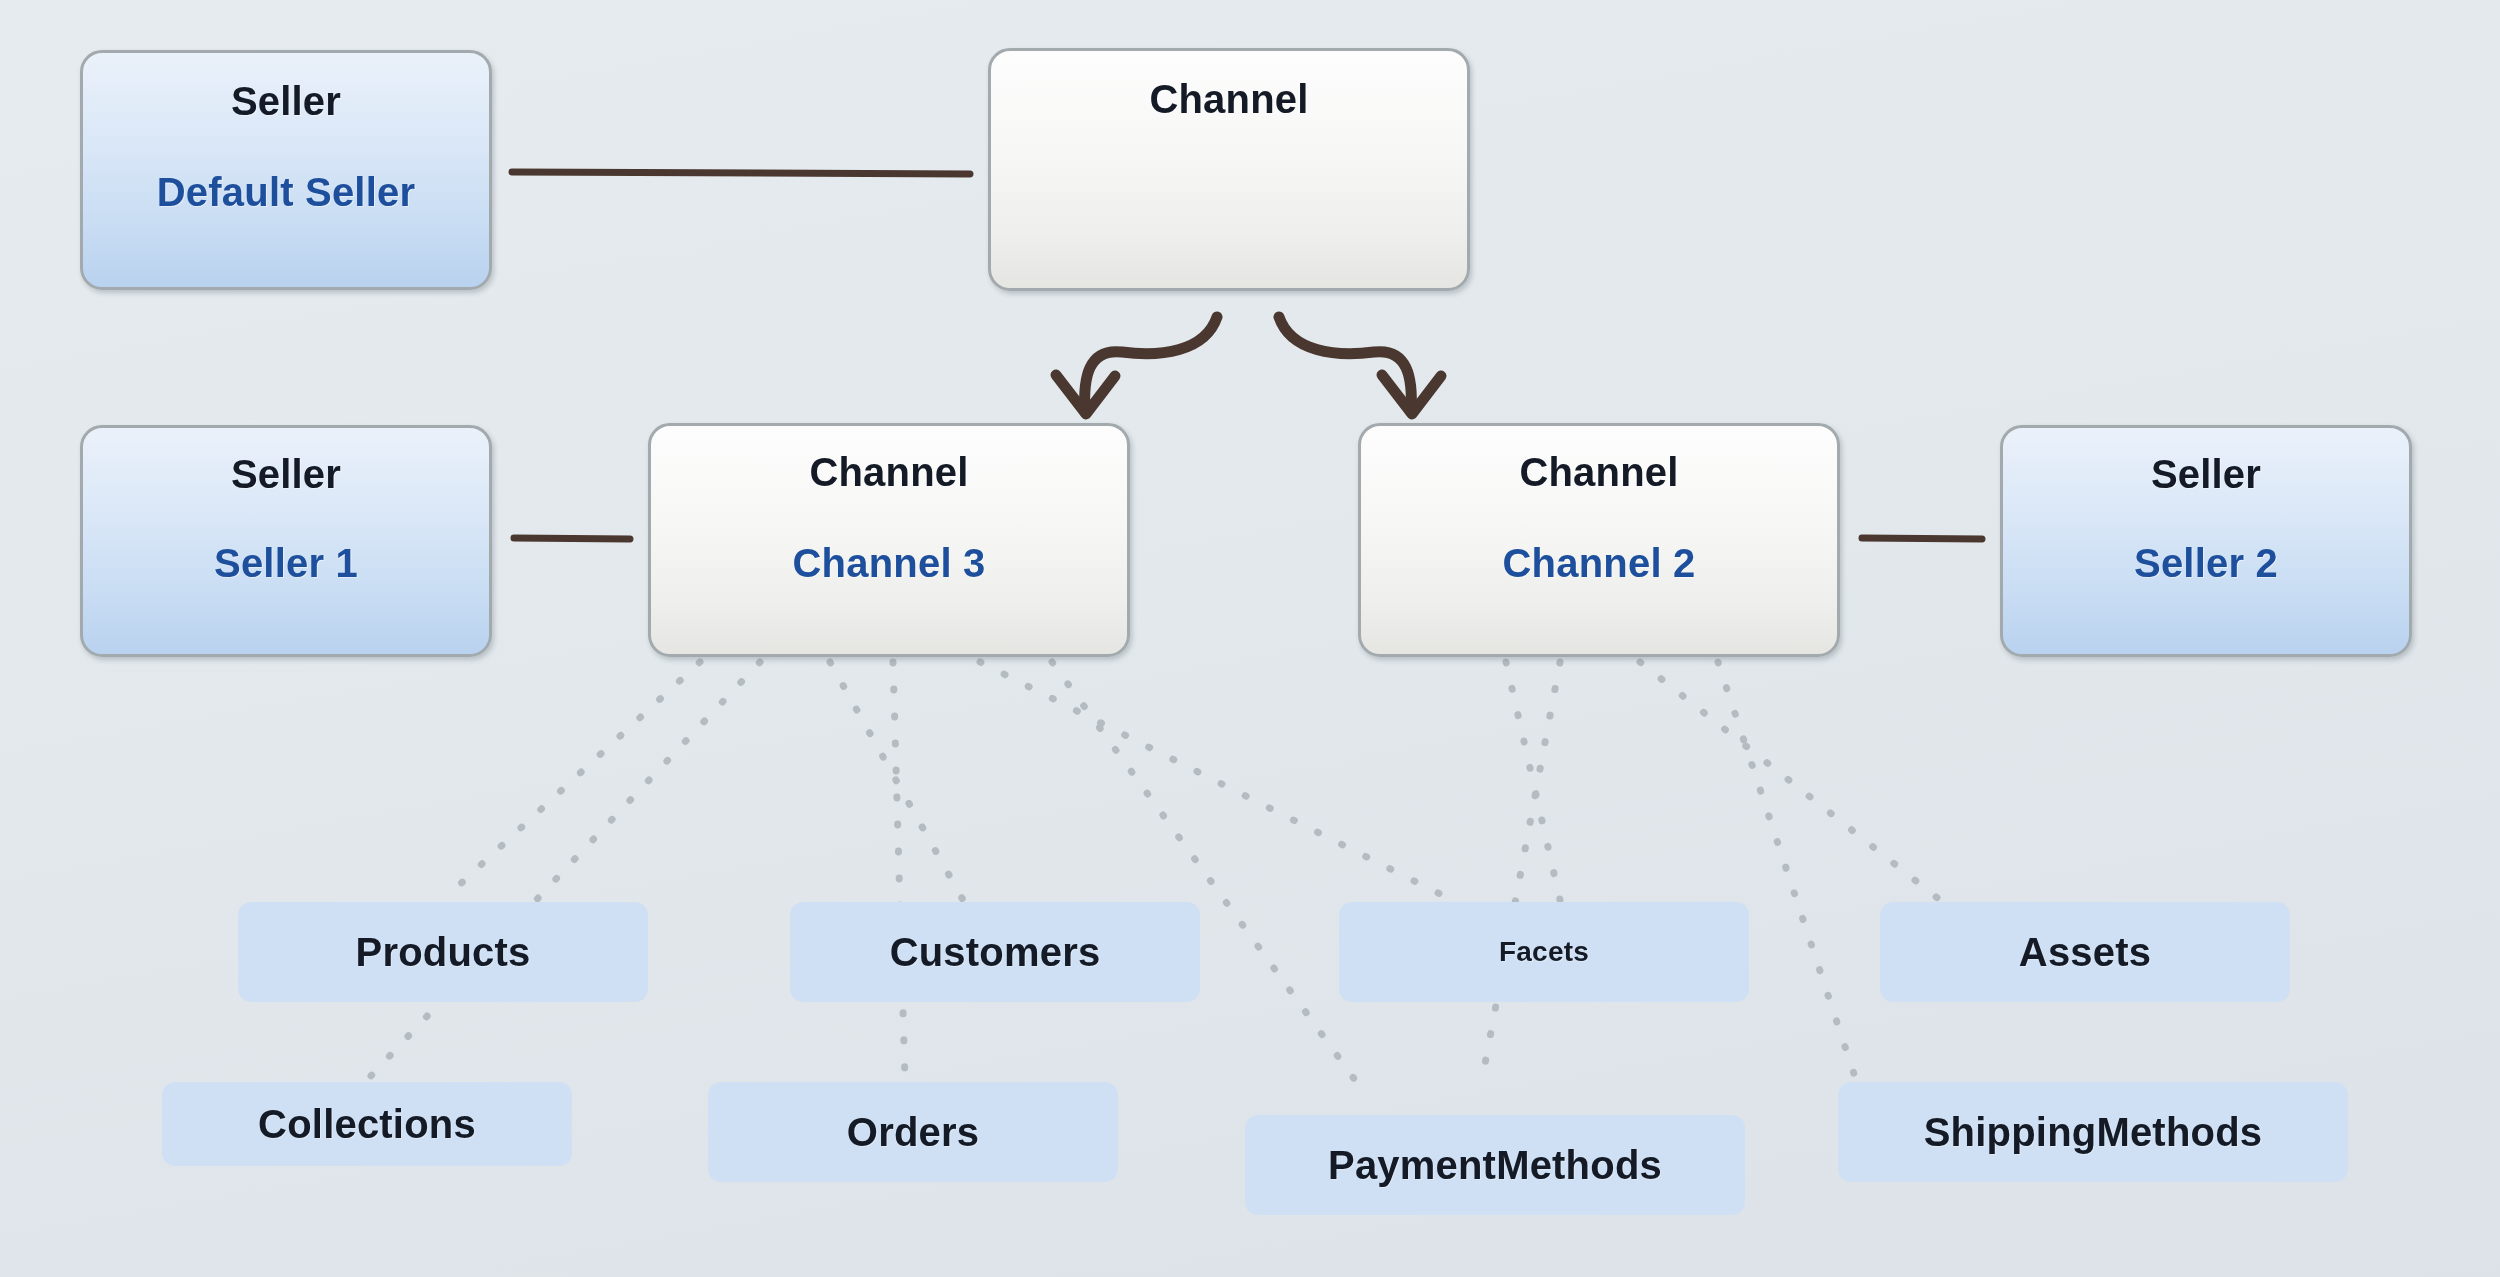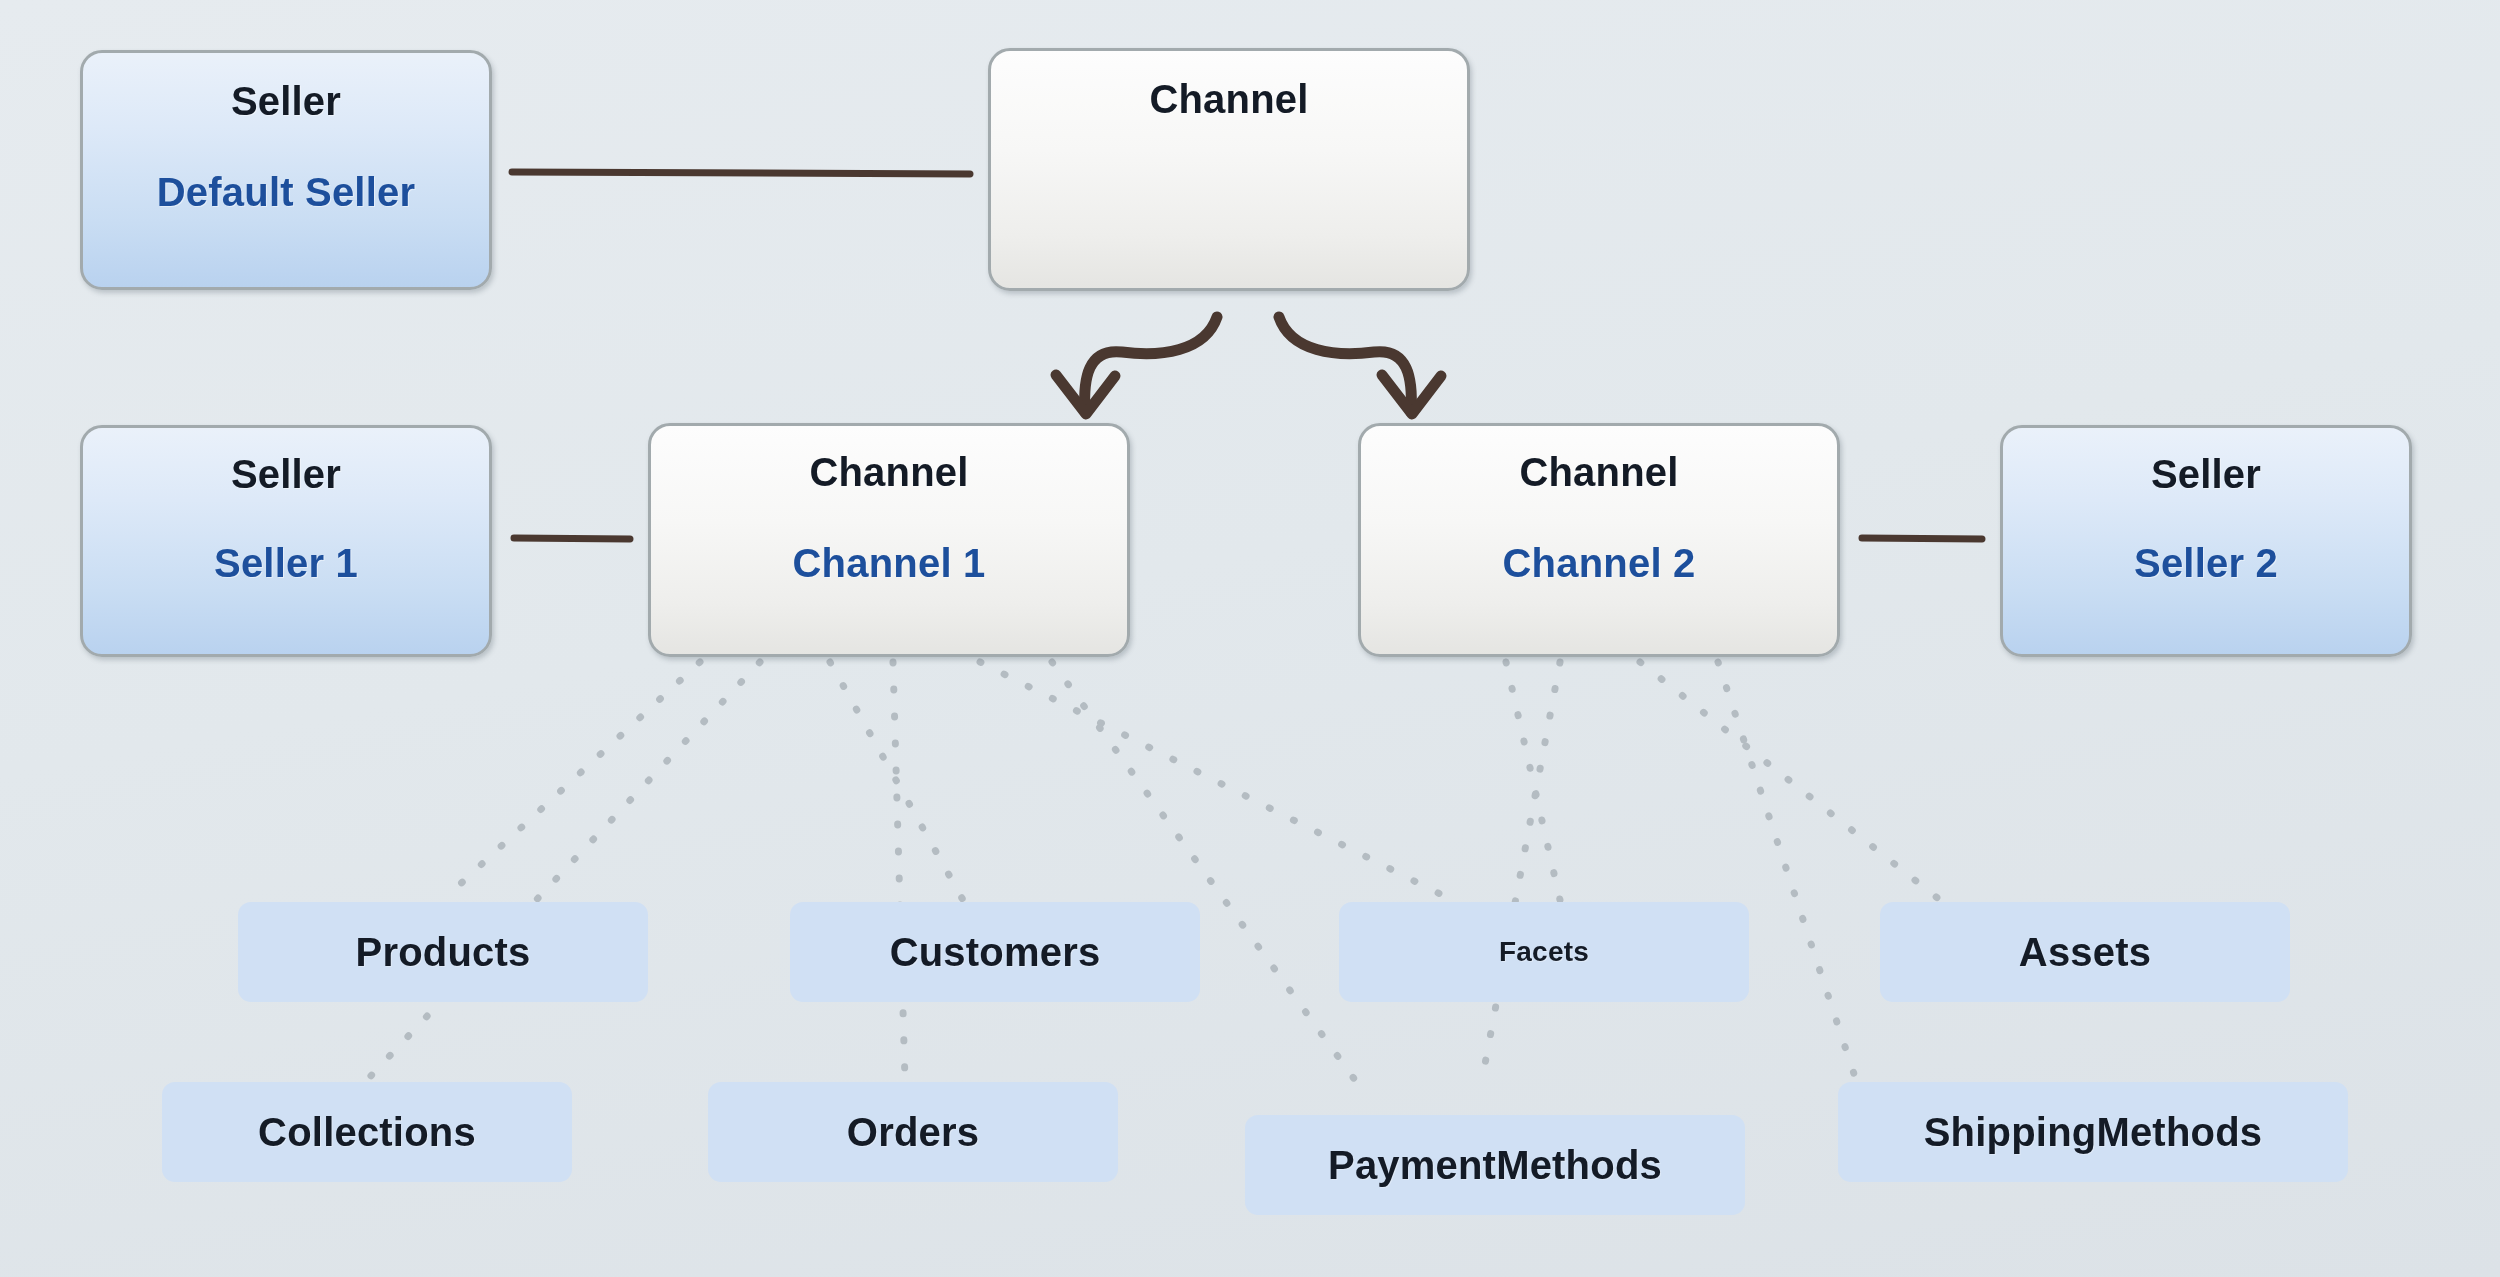--- a/index.html
+++ b/index.html
@@ -129,42 +129,42 @@
     <div class="node-type" style="font-size:40px;">Channel</div>
   </div>
 
   <div class="node seller" style="left:80px; top:425px; width:412px; height:232px; padding:24px 18px 28px;">
     <div class="node-type" style="font-size:40px;">Seller</div>
     <div class="node-name" style="font-size:40px; margin-bottom:40px;">Seller 1</div>
   </div>
 
   <div class="node channel" style="left:648px; top:423px; width:482px; height:234px; padding:24px 18px 28px;">
     <div class="node-type" style="font-size:40px;">Channel</div>
-    <div class="node-name" style="font-size:40px; margin-bottom:40px;">Channel 1</div>
+    <div class="node-name" style="font-size:40px; margin-bottom:40px;">Channel 3</div>
   </div>
 
   <div class="node channel" style="left:1358px; top:423px; width:482px; height:234px; padding:24px 18px 28px;">
     <div class="node-type" style="font-size:40px;">Channel</div>
     <div class="node-name" style="font-size:40px; margin-bottom:40px;">Channel 2</div>
   </div>
 
   <div class="node seller" style="left:2000px; top:425px; width:412px; height:232px; padding:24px 18px 28px;">
     <div class="node-type" style="font-size:40px;">Seller</div>
     <div class="node-name" style="font-size:40px; margin-bottom:40px;">Seller 2</div>
   </div>
 
   <div class="chip" style="left:238px; top:902px; width:410px; height:100px; font-size:40px;">Products</div>
 
   <div class="chip" style="left:790px; top:902px; width:410px; height:100px; font-size:40px;">Customers</div>
 
   <div class="chip" style="left:1339px; top:902px; width:410px; height:100px; font-size:28px;">Facets</div>
 
   <div class="chip" style="left:1880px; top:902px; width:410px; height:100px; font-size:40px;">Assets</div>
 
-  <div class="chip" style="left:162px; top:1082px; width:410px; height:100px; font-size:40px;">Collections</div>
+  <div class="chip" style="left:162px; top:1082px; width:410px; height:84px; font-size:40px;">Collections</div>
 
   <div class="chip" style="left:708px; top:1082px; width:410px; height:100px; font-size:40px;">Orders</div>
 
   <div class="chip" style="left:1245px; top:1082px; width:500px; height:100px; font-size:40px;margin-top:33px;">PaymentMethods</div>
 
   <div class="chip" style="left:1838px; top:1082px; width:510px; height:100px; font-size:40px;">ShippingMethods</div>
 
 </div>
 
 </body></html>

